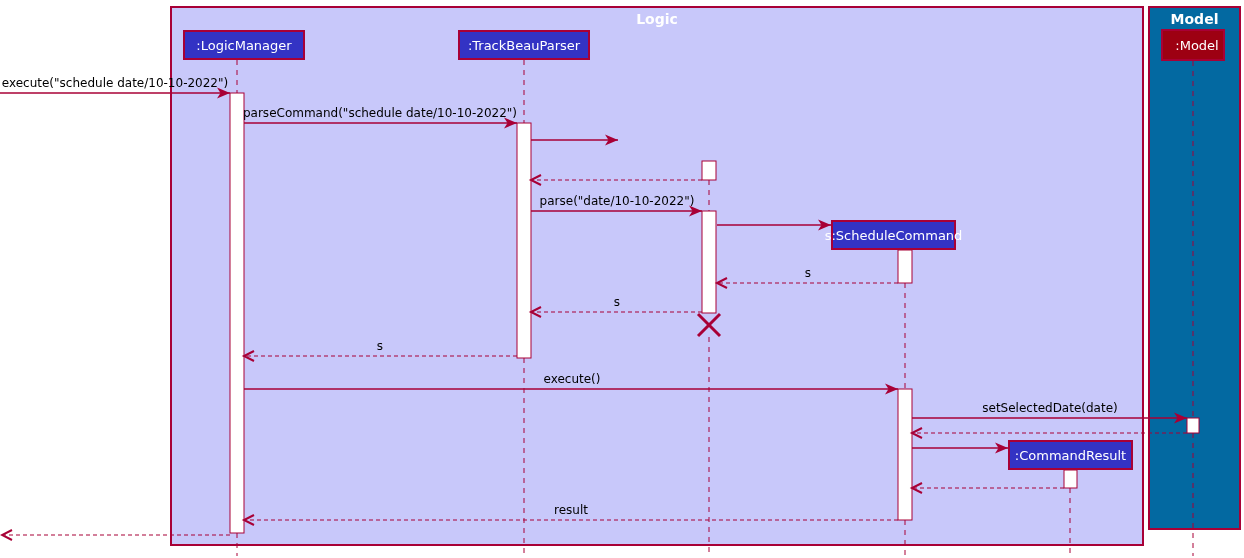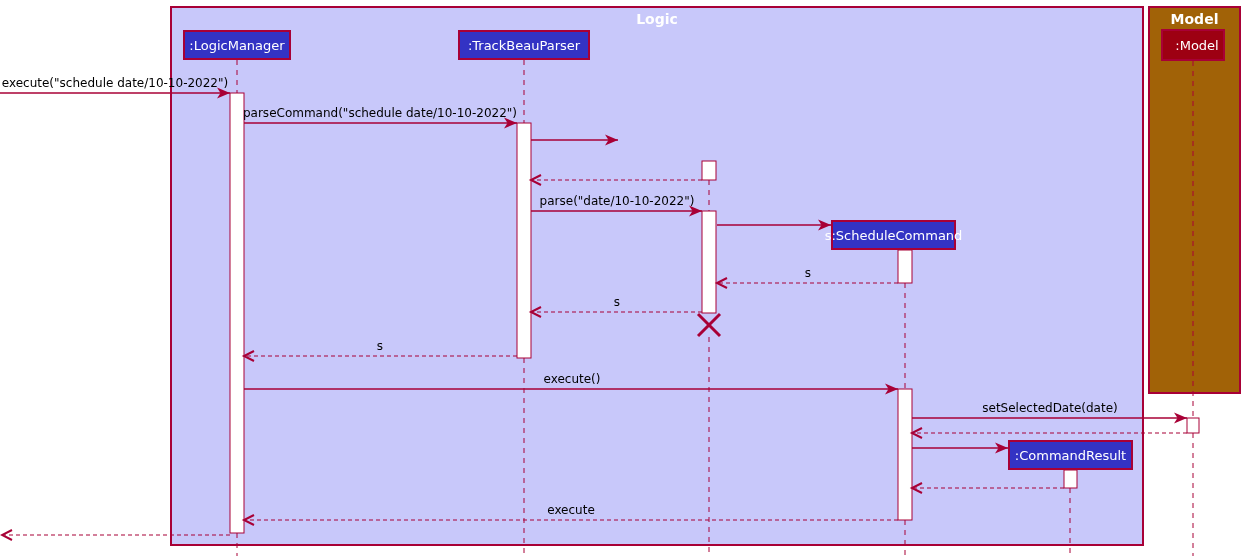--- a/index.html
+++ b/index.html
@@ -2,21 +2,21 @@
 <html><head>
 <meta charset="utf-8">
 <style>
   html,body { margin:0; padding:0; background:#ffffff; }
   .canvas {
     position:relative; width:1244px; height:558px; background:#ffffff;
     font-family:"DejaVu Sans", sans-serif; overflow:hidden;
   }
   .frame { position:absolute; box-sizing:border-box; border:2px solid #A80036; }
   .frame-logic { left:170px; top:6px; width:974px; height:540px; background:#C8C8FA;padding-left:44px; }
-  .frame-model { left:1148px; top:6px; width:93px; height:388px; background:#a16207; }
+  .frame-model { left:1148px; top:6px; width:93px; height:524px; background:#0369a1; }
   .frame-title {
     position:absolute; top:3px; left:0; right:0; text-align:center;
     color:#ffffff; font-weight:bold; font-size:14px;
   }
   .gfx { position:absolute; left:0; top:0; z-index:2; }
   .pbox {
     position:absolute; z-index:3; box-sizing:border-box;
     background:#3333C4; border:2px solid #A80036; color:#ffffff;
     font-size:13px; display:flex; align-items:center; justify-content:center;
     white-space:nowrap;
@@ -110,21 +110,21 @@
       <line class="ret" x1="230" y1="535" x2="4" y2="535"></line>
       <path class="chev" d="M 12,530 L 2,535 L 12,540"></path>
     </g>
 
     <g>
       <line class="destroy" x1="698" y1="314" x2="720" y2="336"></line>
       <line class="destroy" x1="720" y1="314" x2="698" y2="336"></line>
     </g>
   </svg>
 
-  <div class="pbox" style="left:183px; top:30px; width:108px; height:30px;">
+  <div class="pbox" style="left:183px; top:30px; width:122px; height:30px;">
     <span>:LogicManager</span>
   </div>
   <div class="pbox" style="left:458px; top:30px; width:132px; height:30px;">
     <span>:TrackBeauParser</span>
   </div>
   <div class="pbox" style="left:831px; top:220px; width:125px; height:30px;">
     <span>s:ScheduleCommand</span>
   </div>
   <div class="pbox" style="left:1008px; top:440px; width:125px; height:30px;">
     <span>:CommandResult</span>
@@ -134,15 +134,15 @@
   </div>
 
   <div class="msg-label" style="left:115px;  top:76px;">execute("schedule date/10-10-2022")</div>
   <div class="msg-label" style="left:380px;  top:106px;">parseCommand("schedule date/10-10-2022")</div>
   <div class="msg-label" style="left:617px;  top:194px;">parse("date/10-10-2022")</div>
   <div class="msg-label" style="left:808px;  top:266px;">s</div>
   <div class="msg-label" style="left:617px;  top:295px;">s</div>
   <div class="msg-label" style="left:380px;  top:339px;">s</div>
   <div class="msg-label" style="left:572px;  top:372px;">execute()</div>
   <div class="msg-label" style="left:1050px; top:401px;">setSelectedDate(date)</div>
-  <div class="msg-label" style="left:571px;  top:503px;">execute</div>
+  <div class="msg-label" style="left:571px;  top:503px;">result</div>
 
 </div>
 
 </body></html>

